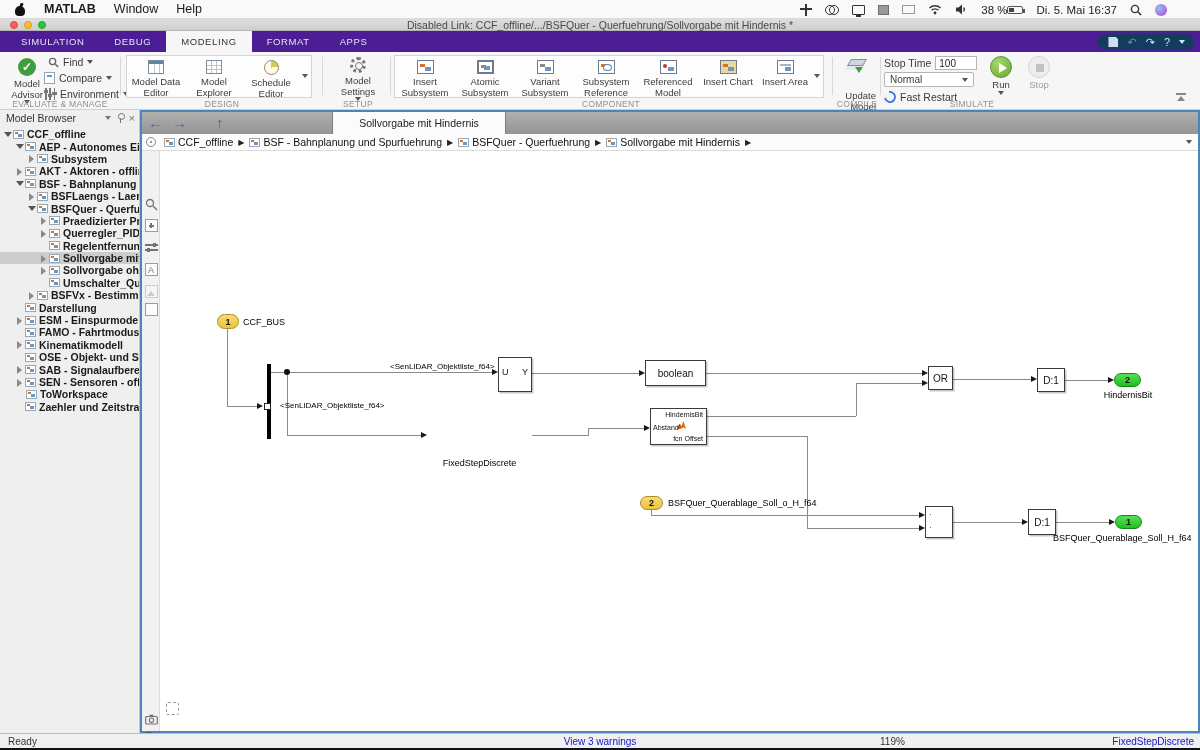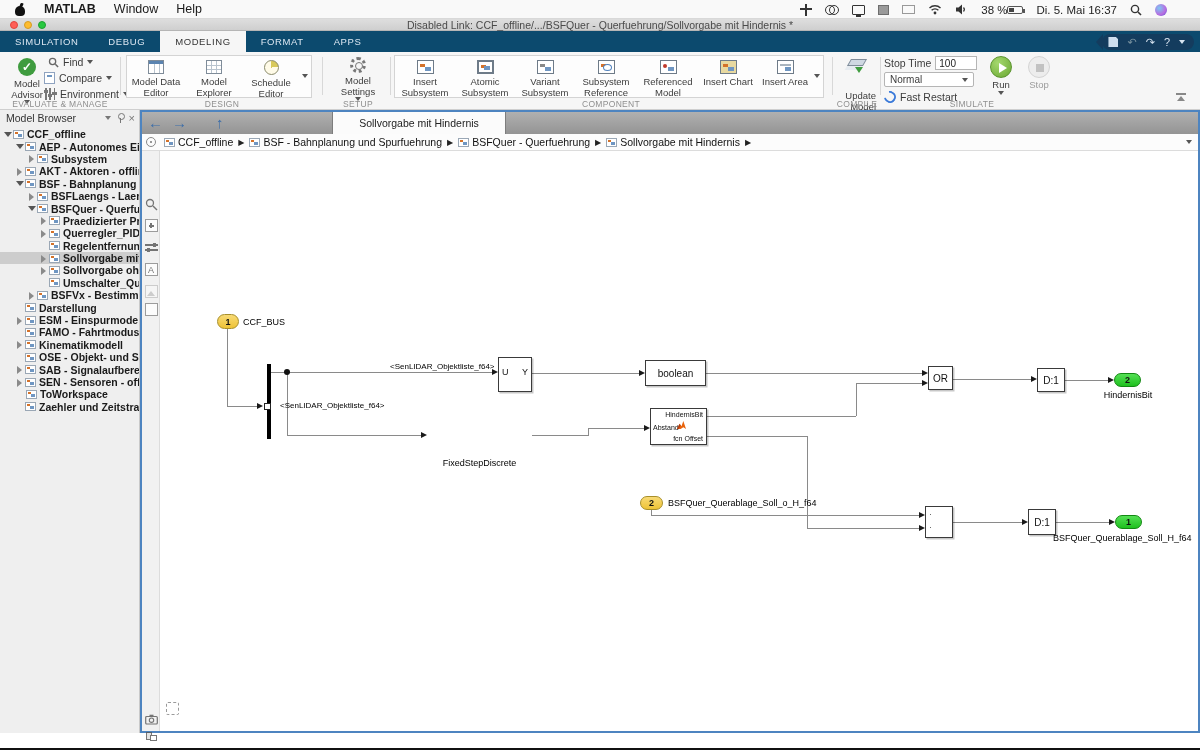--- a/index.html
+++ b/index.html
@@ -48,21 +48,21 @@
               background:linear-gradient(#dedede,#cfcfcf); border-bottom:1px solid #b5b5b5; }
   .tl { position:absolute; top:2px; width:8px; height:8px; border-radius:50%; }
   .tl.red { left:10px; background:#ff5f57; border:0.5px solid #e0443e; }
   .tl.yellow { left:24px; background:#febc2e; border:0.5px solid #d49c23; }
   .tl.green { left:38px; background:#28c840; border:0.5px solid #1da130; }
   #win-title { position:absolute; left:0; right:0; top:0; height:16px; line-height:12px;
                text-align:center; font-size:10.5px; color:#4a4a4a; }
 
   
   #ribbontabs { position:absolute; left:0; top:31px; width:1200px; height:21px;
-                background:#0c4a6e; display:flex; align-items:flex-end; }
+                background:#4c1d95; display:flex; align-items:flex-end; padding-left:6px; }
   .rtab { height:21px; line-height:21px; padding:0 15px; font-size:9.5px; letter-spacing:0.6px;
           color:#dce7f2; cursor:default; }
   .rtab.active { background:#f6f6f6; color:#333; }
   #quickaccess { position:absolute; right:6px; top:3px; height:16px; background:#143c5e;
                  border-radius:8px; display:flex; align-items:center; gap:9px; padding:0 9px 0 6px; }
   #qa-notch { width:0; height:0; border-top:8px solid transparent; border-bottom:8px solid transparent;
               border-right:7px solid #143c5e; position:absolute; left:-6px; top:0; }
   .qa { font-size:11px; color:#d8e4f0; line-height:16px; }
   .qa.dim { color:#79929f; }
   .floppy { width:10px; height:10px; background:#cfdeee; clip-path:polygon(0 0,75% 0,100% 25%,100% 100%,0 100%); position:relative; }
@@ -732,14 +732,20 @@
         <div class="pill outp" style="left:955px;top:364px;">
           <span>1</span>
           </div>
         <div class="blabel" style="left:893px;top:382px;">BSFQuer_Querablage_Soll_H_f64</div>
 
         <div class="corner-zoom"></div>
       </div>
     </div>
   </div>
 
+  <div id="statusbar">
+    <span style="position:absolute;left:8px;top:2px;">Ready</span>
+    <span class="center bluelink">View 3 warnings</span>
+    <span style="position:absolute;left:880px;top:2px;">119%</span>
+    <span class="bluelink" style="position:absolute;right:6px;top:2px;">FixedStepDiscrete</span>
+  </div>
   <div id="bottombar"></div>
 </div>
 
 </body></html>

